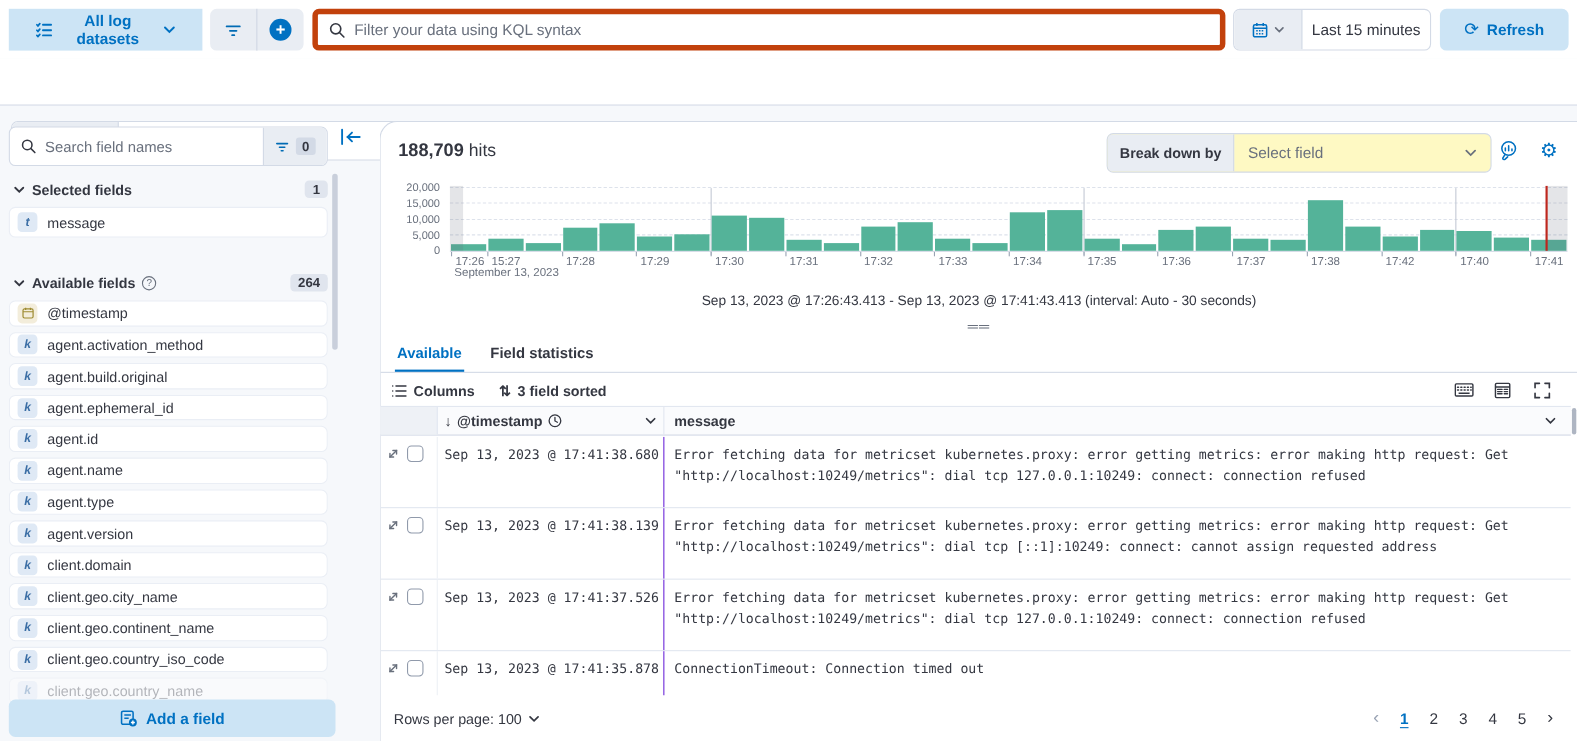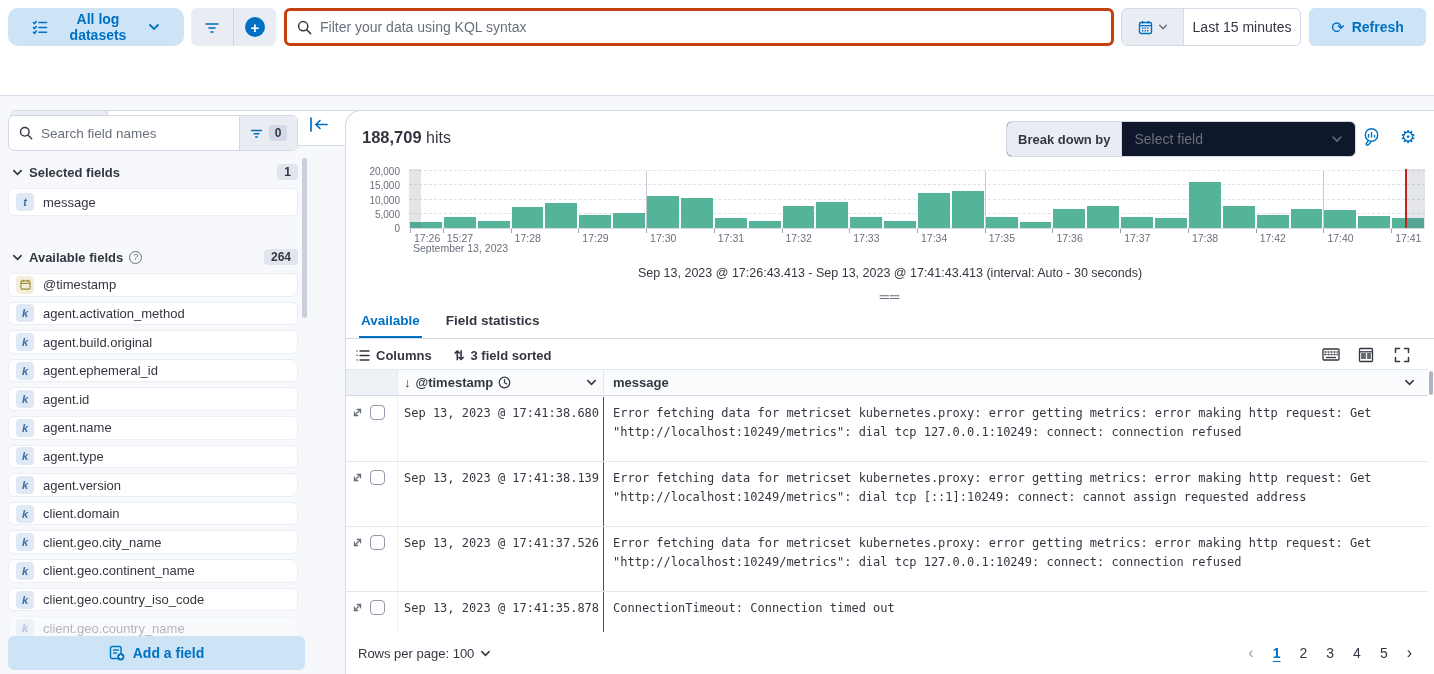--- a/index.html
+++ b/index.html
@@ -3,30 +3,30 @@
 <meta charset="utf-8">
 <style>
   * { margin:0; padding:0; box-sizing:border-box; }
   html,body { width:1434px; height:674px; overflow:hidden; }
   body { font-family:"Liberation Sans", sans-serif; background:#F6F8FB; color:#343741; position:relative; }
 
   
   .topbar { position:absolute; left:0; top:0; width:1434px; height:53px; background:#fff; }
   .filterbar { position:absolute; left:0; top:53px; width:1434px; height:43px; background:#fff; border-bottom:1px solid #D3DAE6; }
 
-  .dataset-btn { position:absolute; left:8px; top:8px; height:38px; width:176px; background:#CCE4F5; border:none; border-radius:10px; display:flex; align-items:center; gap:8px; padding:0 24px; cursor:pointer; }
+  .dataset-btn { position:absolute; left:8px; top:8px; height:38px; width:176px; background:#CCE4F5; border:none; border-radius:0; display:flex; align-items:center; gap:8px; padding:0 24px; cursor:pointer; }
   .dataset-btn .lbl { color:#0071C2; font-weight:700; font-size:14px; }
   .icon-blue { color:#0071C2; } .icon-dark { color:#343741; } .icon-sub { color:#69707D; }
 
   .btn-group { position:absolute; left:191px; top:8px; height:38px; width:85px; background:#E9EDF3; border-radius:6px; display:flex; }
   .btn-group .seg { flex:1; display:flex; align-items:center; justify-content:center; cursor:pointer; }
   .btn-group .seg + .seg { border-left:1px solid #cfd6e3; }
   .plus-circle { width:20px; height:20px; border-radius:50%; background:#0071C2; color:#fff; display:flex; align-items:center; justify-content:center; font-size:15px; font-weight:700; line-height:1; }
 
-  .kql { position:absolute; left:284px; top:8px; width:830px; height:38px; background:#fff; border:3px solid #c2410c; border-radius:6px; display:flex; align-items:center; padding:0 10px; gap:8px; }
+  .kql { position:absolute; left:284px; top:8px; width:830px; height:38px; background:#fff; border:5px solid #c2410c; border-radius:6px; display:flex; align-items:center; padding:0 10px; gap:8px; }
   .kql input { border:none; outline:none; flex:1; font-size:14px; color:#343741; font-family:"Liberation Sans",sans-serif; }
   .kql input::placeholder { color:#69707D; }
 
   .datepicker { position:absolute; left:1121px; top:8px; width:180px; height:38px; border:1px solid #D3DAE6; border-radius:6px; display:flex; overflow:hidden; background:#fff; }
   .datepicker .cal-seg { width:62px; background:#E9EDF3; display:flex; align-items:center; justify-content:center; gap:5px; cursor:pointer; border-right:1px solid #D3DAE6; }
   .datepicker .range { flex:1; display:flex; align-items:center; justify-content:center; font-size:14px; color:#343741; cursor:pointer; }
 
   .refresh-btn { position:absolute; left:1309px; top:8px; width:117px; height:38px; background:#CCE4F5; border:none; border-radius:6px; display:flex; align-items:center; justify-content:center; gap:7px; color:#0071C2; font-weight:700; font-size:14px; cursor:pointer; }
   .refresh-glyph { font-size:16px; font-weight:400; }
 
@@ -67,21 +67,21 @@
 
   .add-field-btn { position:absolute; left:0; bottom:4px; width:297px; height:34px; background:#CCE4F5; border:none; border-radius:6px; color:#0071C2; font-size:14px; font-weight:700; display:flex; align-items:center; justify-content:center; gap:8px; cursor:pointer; }
 
   
   .main { position:absolute; left:345px; top:110px; right:0; bottom:0; background:#fff; border-left:1px solid #D3DAE6; border-top:1px solid #D3DAE6; border-radius:16px 0 0 0; }
 
   .hits { position:absolute; left:16px; top:17px; font-size:16px; }
   .hits b { font-size:16.5px; font-weight:700; }
   .hits span { color:#343741; }
 
-  .breakdown { position:absolute; left:660px; top:10px; width:350px; height:36px; border:1px solid #D3DAE6; border-radius:6px; display:flex; overflow:hidden; background:#0f172a; }
+  .breakdown { position:absolute; left:660px; top:10px; width:350px; height:36px; border:1px solid #D3DAE6; border-radius:6px; display:flex; overflow:hidden; background:#fef9c3; }
   .bd-label { background:#E9EDF3; display:flex; align-items:center; padding:0 11px; font-size:13px; font-weight:700; border-right:1px solid #D3DAE6; }
   .bd-value { flex:1; display:flex; align-items:center; padding:0 12px; color:#69707D; font-size:14px; cursor:pointer; }
   .bd-value .chev { margin-left:auto; }
   .chart-actions { position:absolute; right:14px; top:16px; display:flex; gap:17px; }
   .chart-actions .act { width:20px; height:20px; color:#0071C2; cursor:pointer; }
   .gear-glyph { font-size:18px; line-height:20px; }
 
   
   .y-axis { position:absolute; left:0; top:60px; width:58px; height:58px; }
   .ylab { position:absolute; right:4px; font-size:10px; color:#69707D; }

